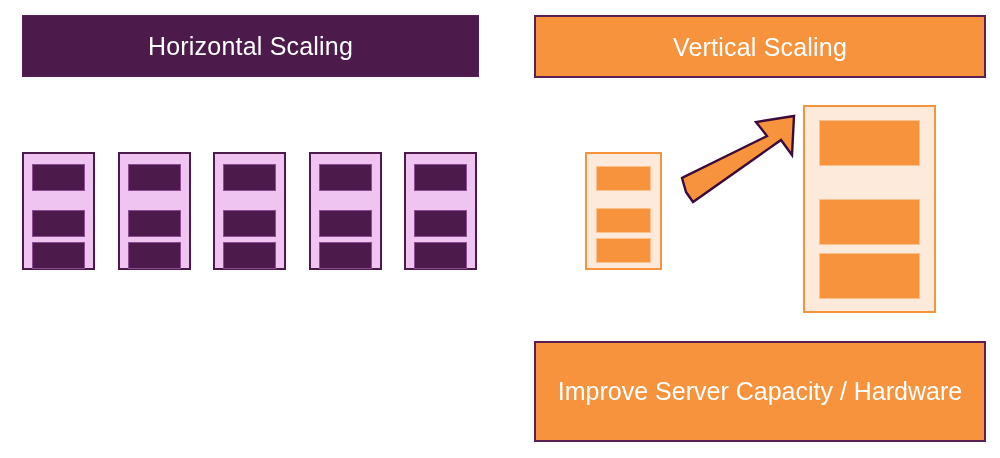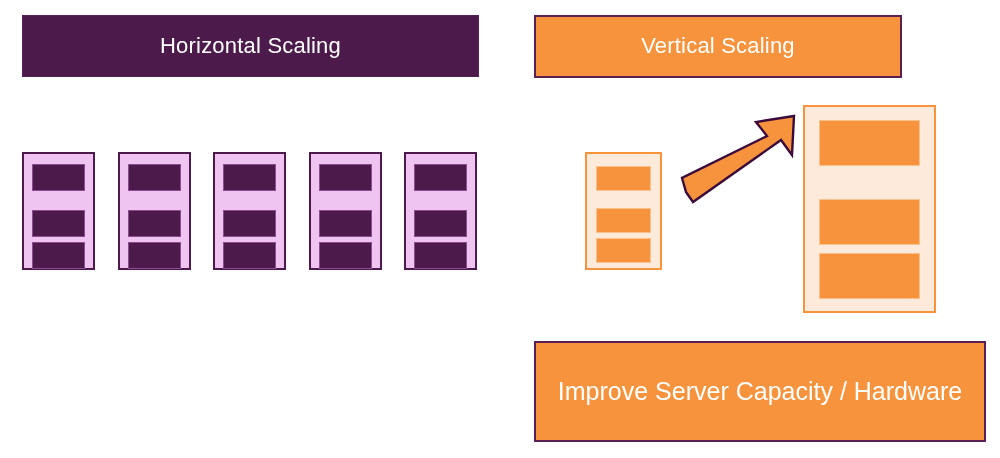--- a/index.html
+++ b/index.html
@@ -24,38 +24,38 @@
   }
 
   
   .header-box {
     position: absolute;
     display: flex;
     align-items: center;
     justify-content: center;
     box-sizing: border-box;
     color: #ffffff;
-    font-size: 22px;
+    font-size: 25px;
     font-weight: 400;
     letter-spacing: 0.2px;
     text-align: center;
     line-height: 1.2;
   }
   .header-left {
     left: 22px;
     top: 15px;
     width: 457px;
     height: 62px;
     background: #4C1B4C;
     border: 1px solid #57205A;
   }
   .header-right {
     left: 534px;
     top: 15px;
-    width: 368px;
+    width: 452px;
     height: 63px;
     background: #F7933D;
     border: 2px solid #5B2053;
   }
 
   
   .caption-box {
     position: absolute;
     display: flex;
     align-items: center;

